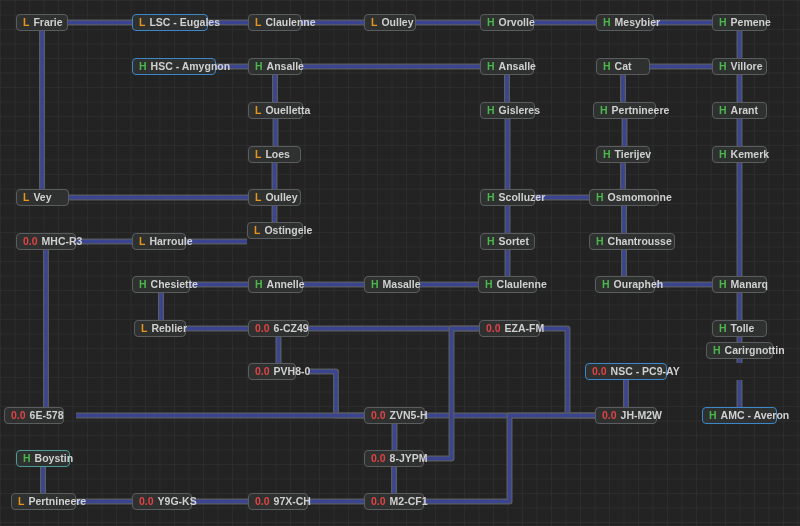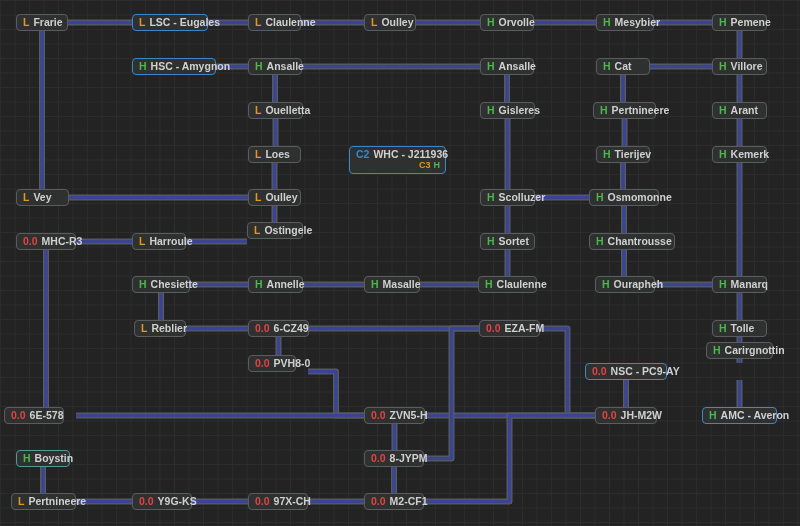--- a/index.html
+++ b/index.html
@@ -183,34 +183,28 @@
       <div class="node" style="left: 132px; top: 276px; width: 58px;"><span class="sec H">H</span><span>Chesiette</span></div>
       <div class="node" style="left: 248px; top: 276px; width: 55px; text-align: right;"><span class="sec H">H</span><span>Annelle</span></div>
       <div class="node" style="left: 364px; top: 276px; width: 56px;"><span class="sec H">H</span><span>Masalle</span></div>
       <div class="node" style="left: 478px; top: 276px; width: 59px;"><span class="sec H">H</span><span>Claulenne</span></div>
       <div class="node" style="left: 595px; top: 276px; width: 60px;"><span class="sec H">H</span><span>Ourapheh</span></div>
       <div class="node" style="left: 712px; top: 276px; width: 55px;"><span class="sec H">H</span><span>Manarq</span></div>
       <div class="node" style="left: 134px; top: 320px; width: 52px;"><span class="sec L">L</span><span>Reblier</span></div>
       <div class="node" style="left: 248px; top: 320px; width: 61px;"><span class="sec N">0.0</span><span>6-CZ49</span></div>
       <div class="node" style="left: 479px; top: 320px; width: 61px;"><span class="sec N">0.0</span><span>EZA-FM</span></div>
       <div class="node" style="left: 712px; top: 320px; width: 55px;"><span class="sec H">H</span><span>Tolle</span></div>
-      <div class="node" style="left: 248px; top: 355px; width: 48px;"><span class="sec N">0.0</span><span>PVH8-0</span></div>
+      <div class="node" style="left: 248px; top: 363px; width: 48px;"><span class="sec N">0.0</span><span>PVH8-0</span></div>
       <div class="node hub" style="left: 585px; top: 363px; width: 82px;"><span class="sec N">0.0</span><span>NSC - PC9-AY</span></div>
       <div class="node" style="left: 706px; top: 342px; width: 67px;"><span class="sec H">H</span><span>Carirgnottin</span></div>
       <div class="node" style="left: 4px; top: 407px; width: 60px;"><span class="sec N">0.0</span><span>6E-578</span></div>
       <div class="node" style="left: 364px; top: 407px; width: 61px;"><span class="sec N">0.0</span><span>ZVN5-H</span></div>
       <div class="node" style="left: 595px; top: 407px; width: 62px;"><span class="sec N">0.0</span><span>JH-M2W</span></div>
       <div class="node hub" style="left: 702px; top: 407px; width: 75px;"><span class="sec H">H</span><span>AMC - Averon</span></div>
       <div class="node teal" style="left: 16px; top: 450px; width: 54px;"><span class="sec H">H</span><span>Boystin</span></div>
       <div class="node" style="left: 364px; top: 450px; width: 60px;"><span class="sec N">0.0</span><span>8-JYPM</span></div>
       <div class="node" style="left: 11px; top: 493px; width: 65px;"><span class="sec L">L</span><span>Pertnineere</span></div>
       <div class="node" style="left: 132px; top: 493px; width: 60px;"><span class="sec N">0.0</span><span>Y9G-KS</span></div>
       <div class="node" style="left: 248px; top: 493px; width: 60px;"><span class="sec N">0.0</span><span>97X-CH</span></div>
       <div class="node" style="left: 364px; top: 493px; width: 60px;"><span class="sec N">0.0</span><span>M2-CF1</span></div>
     </div>
 
-  <div class="node hub big" id="special-node" style="left:349px;top:146px;width:97px;">
-    <span class="sec C">C2</span><span>WHC - J211936</span>
-    <div class="sub">
-      <span class="c3">C3</span><span class="h">H</span>
-    </div>
-  </div>
 </div>
 
 </body></html>

